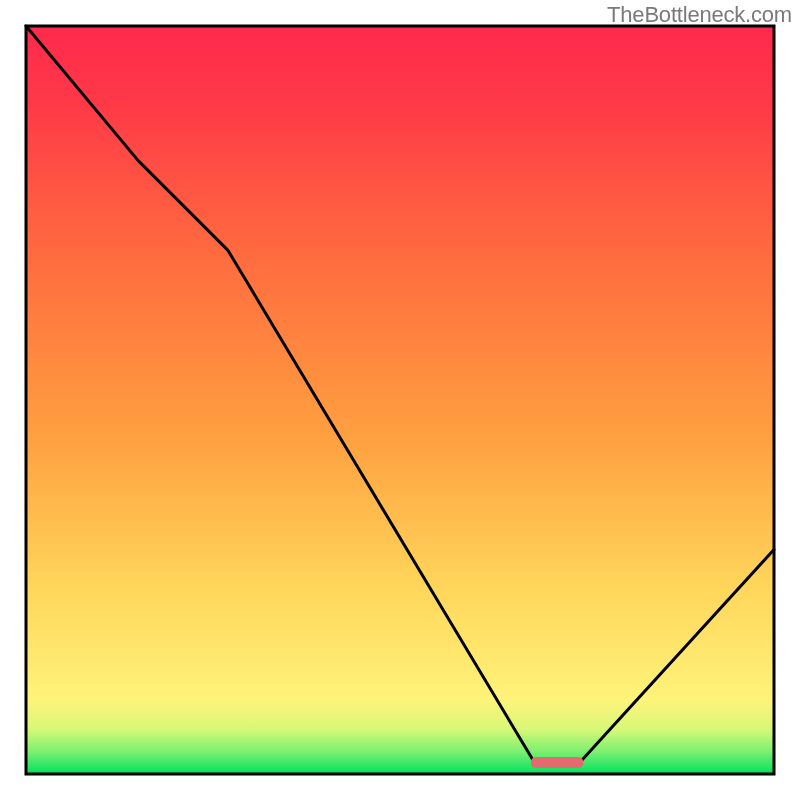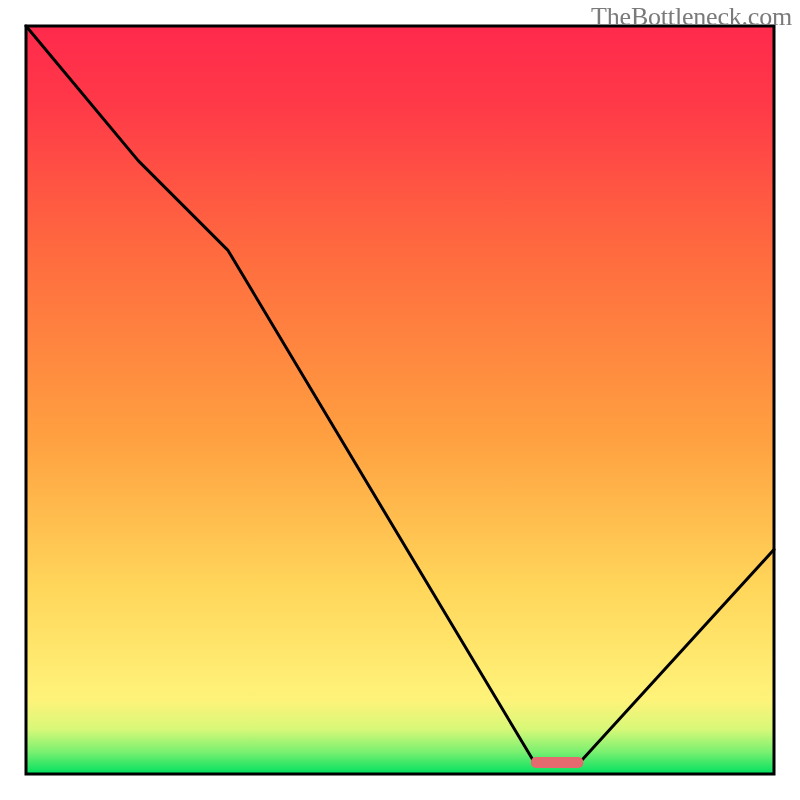--- a/index.html
+++ b/index.html
@@ -14,24 +14,23 @@
     width: 800px;
     height: 800px;
     position: relative;
   }
   svg { display: block; }
   .watermark {
     position: absolute;
     top: 2px;
     right: 8px;
     color: #7a7a7a;
-    font-size: 26px;
+    font-size: 22px;
     letter-spacing: -0.2px;
     font-weight: 400;
-    font-family: Liberation Serif, serif;
   }
 </style>
 </head>
 <body>
 
 <div class="chart-wrap">
   <div class="watermark">TheBottleneck.com</div>
 
   <svg width="800" height="800" viewBox="0 0 800 800">
     <defs>

